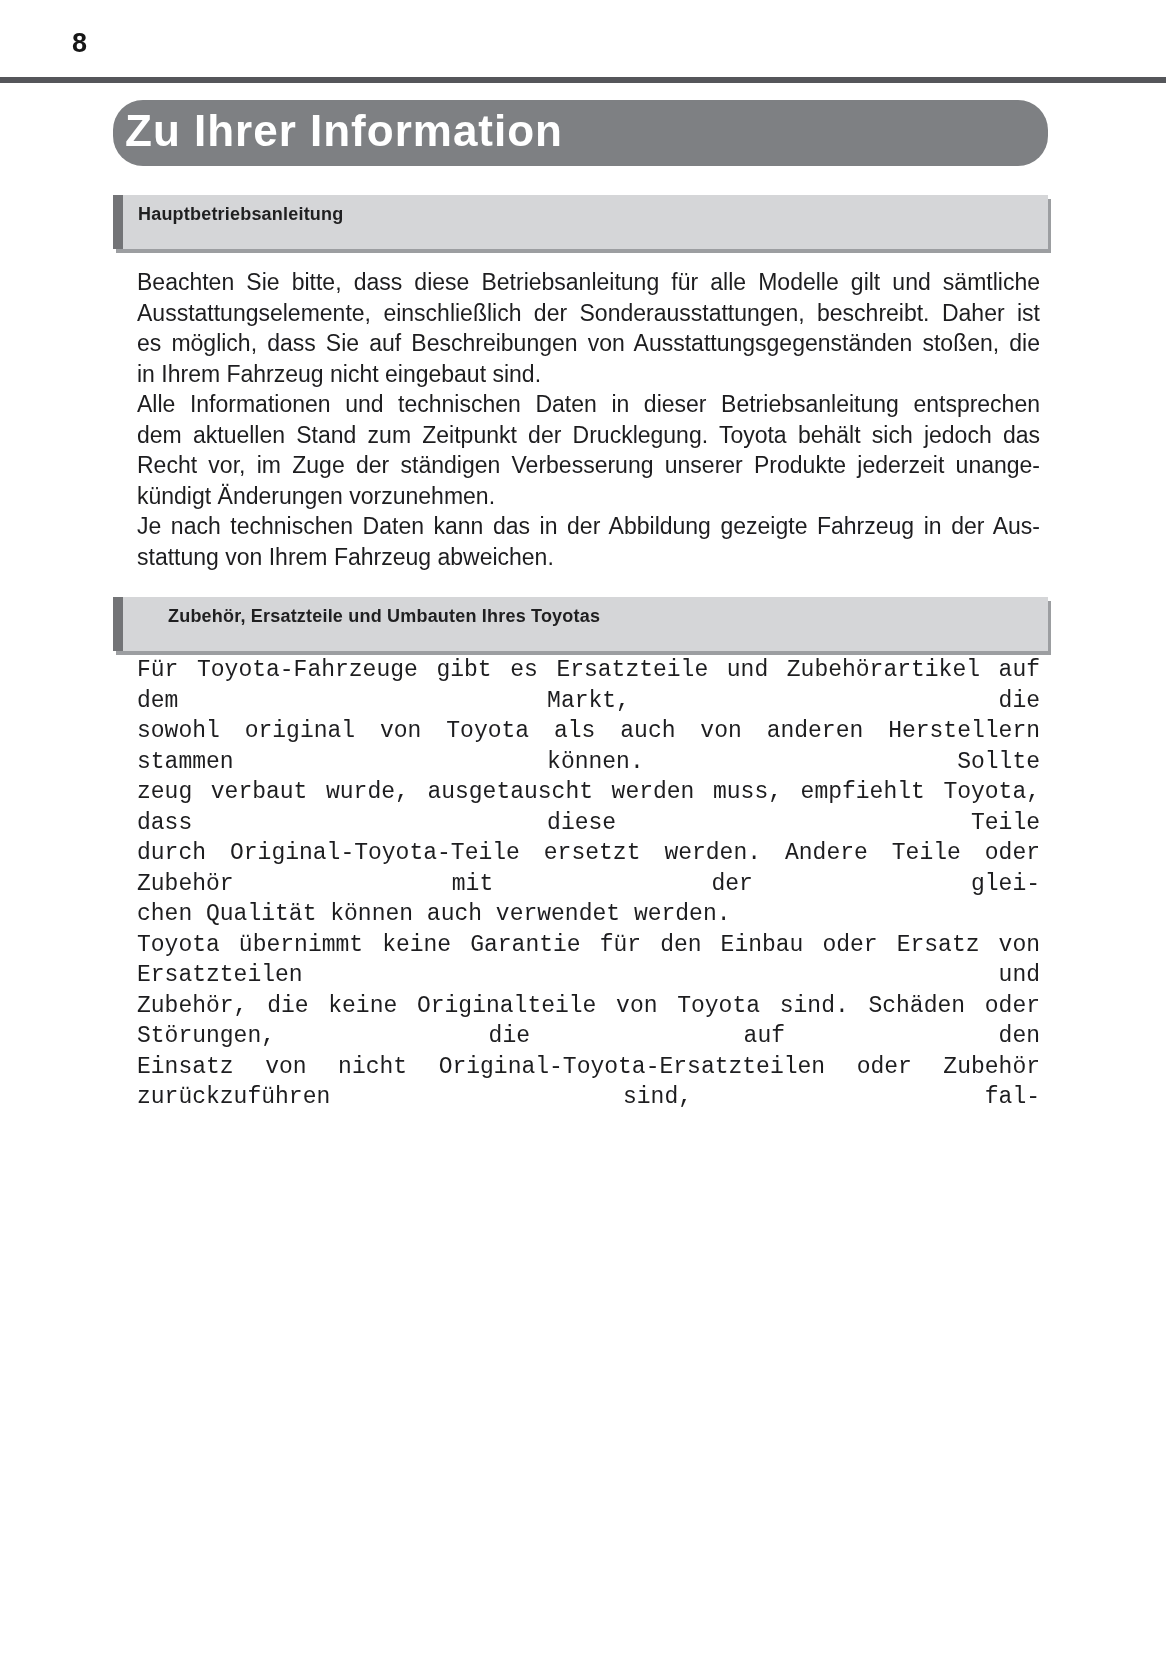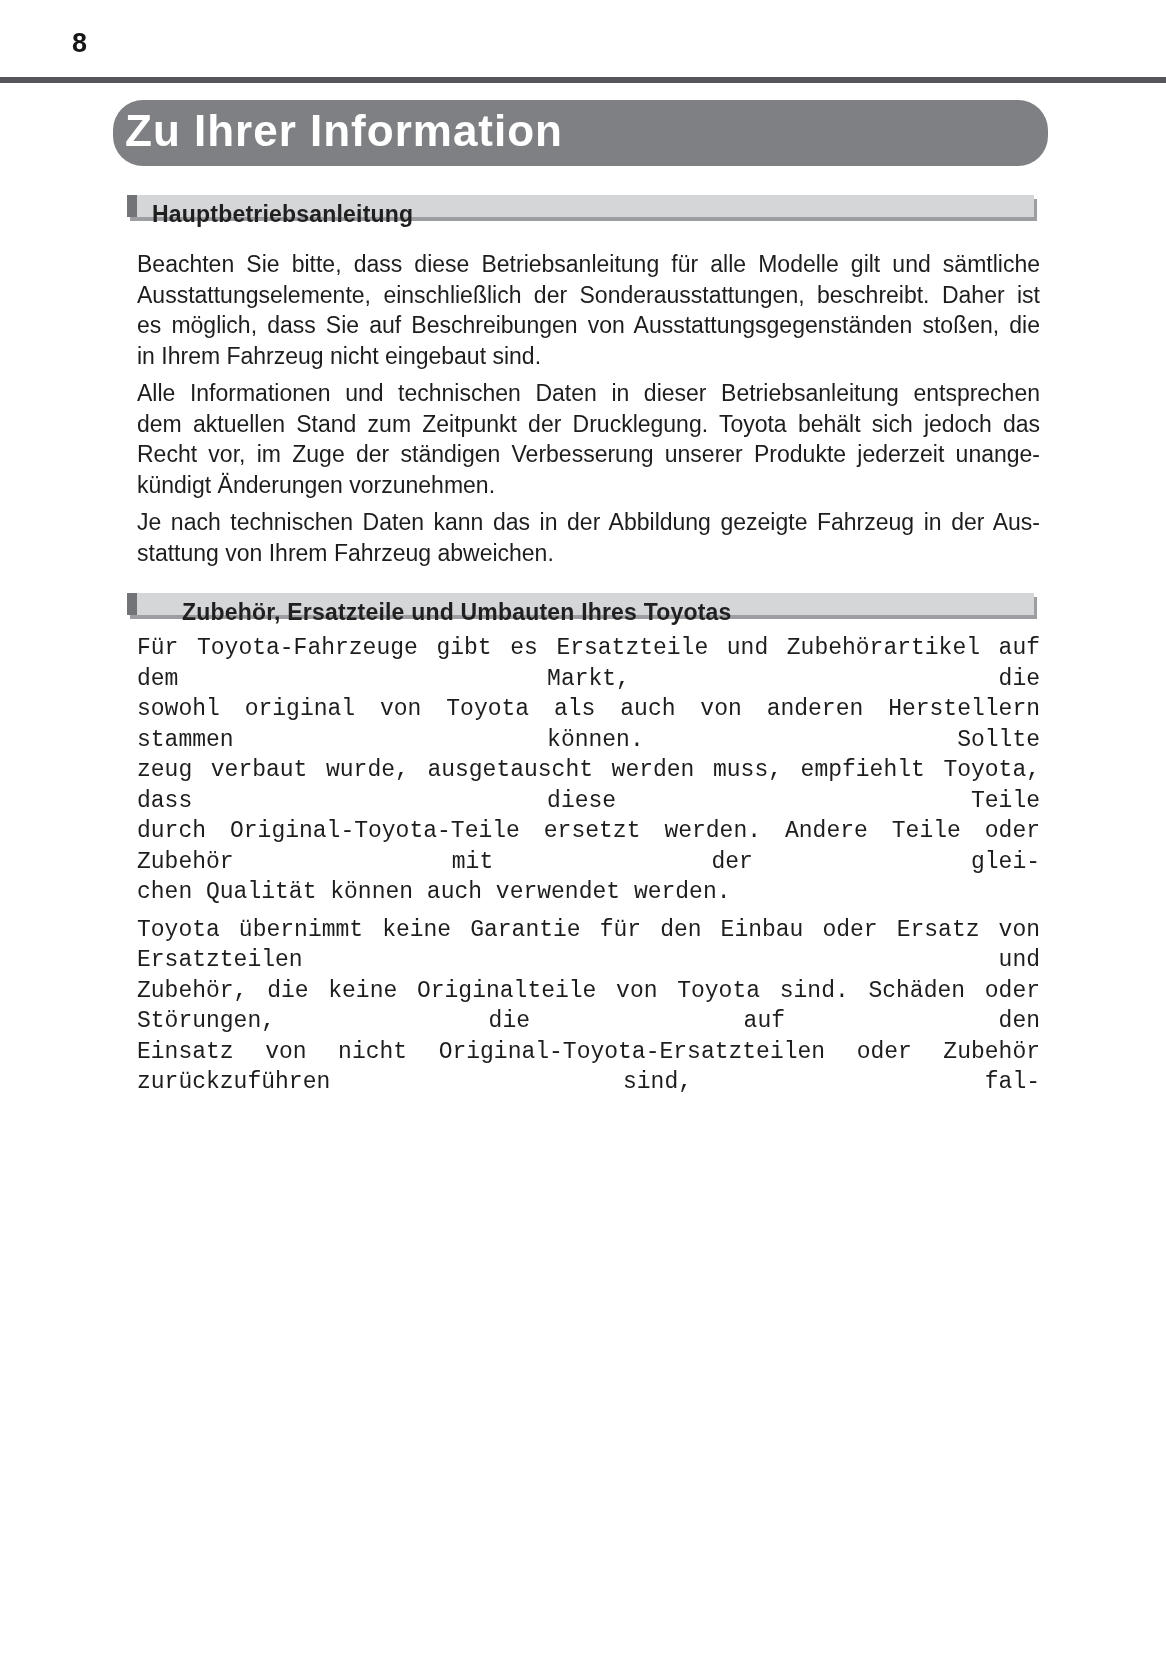--- a/index.html
+++ b/index.html
@@ -48,41 +48,41 @@
     color: var(--chapter-bar-text, #ffffff);
     line-height: 1;
     padding-bottom: 4px;
   }
   .content {
     position: absolute;
     left: 113px; top: 193px;
     width: 935px;
   }
   .sec-head {
-    margin: 14px;
-    height: 22px;
+    margin: 0;
+    height: 54px;
     line-height: 38px;
     background: var(--section-bar-bg, #d5d6d8);
     border-left: 10px solid var(--section-bar-accent, #737477);
     box-shadow: 3px 4px 0 var(--section-bar-shadow, #9c9ea1);
     box-sizing: border-box;
     padding-left: 15px;
-    font-size: 23px;
+    font-size: 18px;
     font-weight: bold;
     color: #1f1f20;
     letter-spacing: 0.2px;
   }
   .section:first-child .sec-head { margin-top: 2px; }
   .section + .section .sec-head { margin-top: 25px; padding-left: 45px; }
   .sec-body {
     padding: 18px 8px 0 24px;
   }
   .section + .section .sec-body { padding-top: 4px; font-family: Liberation Mono, monospace; }
   .para { margin: 0; }
-  .para + .para { margin-top: 7px; }
+  .para + .para { }
   .tline {
     font-size: 23px;
     line-height: 30.5px;
     color: var(--body-text, #1d1d1f);
     text-align: justify;
     text-align-last: justify;
     white-space: normal;
   }
   .tline.last {
     text-align-last: left;

